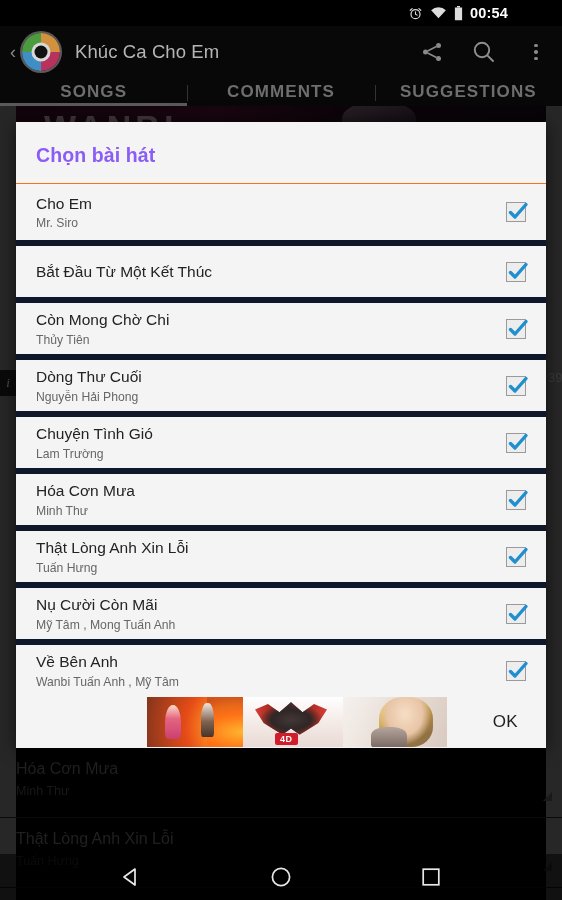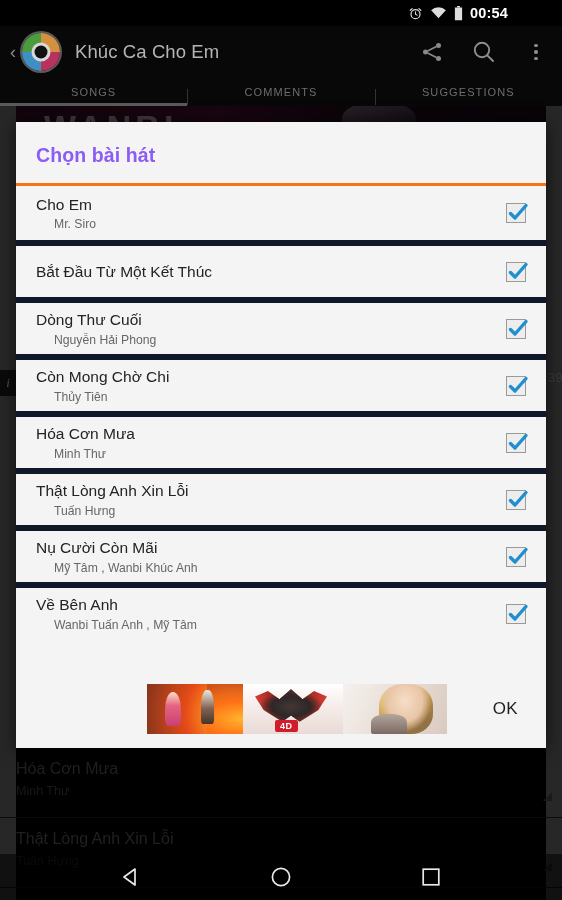--- a/index.html
+++ b/index.html
@@ -83,21 +83,21 @@
 
   
   .tabs {
     position: absolute; top: 78px; left: 0;
     width: 562px; height: 28px;
     background: #080808;
     display: flex; align-items: center;
   }
   .tab {
     flex: 1; text-align: center; position: relative;
-    color: #6e6e6e; font-size: 11px; font-weight: normal;
+    color: #6e6e6e; font-size: 17px; font-weight: bold;
     letter-spacing: 1.1px;
   }
   .tab + .tab::before {
     content: ""; position: absolute; left: 0; top: 3px;
     width: 1px; height: 16px; background: #333;
   }
   .tab-indicator {
     position: absolute; left: 0; bottom: 0;
     width: 187px; height: 3px; background: #5a5a5a;
   }
@@ -188,29 +188,29 @@
   }
   .song-list { flex: 0 0 auto; }
   .song-row {
     position: relative;
     height: 57px;
     display: flex; align-items: center;
     padding: 0 20px 0 20px;
     border-top: 6px solid #0f172a;
     background: #f4f4f4;
   }
-  .song-row:first-child { border-top: 3px solid #f97316; }
+  .song-row:first-child { border-top: 1px solid #f97316; }
   .song-text { flex: 1; min-width: 0; }
   .song-title {
     font-size: 15.5px; color: #232323; line-height: 1.25;
     white-space: nowrap; overflow: hidden; text-overflow: ellipsis;
   }
   .song-artist {
     font-size: 12.2px; color: #676767; margin-top: 3px;
-    white-space: nowrap; overflow: hidden; text-overflow: ellipsis; margin-left: 18px;
+    white-space: nowrap; overflow: hidden; text-overflow: ellipsis;
   }
   .checkbox {
     position: relative;
     width: 20px; height: 20px; flex: 0 0 20px;
     background: #ededed;
     border: 1.5px solid #9a9a9a;
     margin-left: 12px;
   }
   .checkbox svg {
     position: absolute; left: -4px; top: -6px;
@@ -414,33 +414,44 @@
           <div class="song-title">Bắt Đầu Từ Một Kết Thúc</div>
         </div>
         <div class="checkbox">
           <svg width="28" height="28" viewBox="0 0 28 28">
             <path d="M7.5 15.5 12 20 23 7.5" fill="none" stroke="#1f8fd0" stroke-width="3.4" stroke-linecap="round" stroke-linejoin="round"></path>
           </svg>
         </div>
       </div>
       <div class="song-row">
         <div class="song-text">
+          <div class="song-title">Còn Mong Chờ Chi</div>
+          <div class="song-artist">Thủy Tiên</div>
+        </div>
+        <div class="checkbox">
+          <svg width="28" height="28" viewBox="0 0 28 28">
+            <path d="M7.5 15.5 12 20 23 7.5" fill="none" stroke="#1f8fd0" stroke-width="3.4" stroke-linecap="round" stroke-linejoin="round"></path>
+          </svg>
+        </div>
+      </div>
+      <div class="song-row">
+        <div class="song-text">
           <div class="song-title">Dòng Thư Cuối</div>
           <div class="song-artist">Nguyễn Hải Phong</div>
         </div>
         <div class="checkbox">
           <svg width="28" height="28" viewBox="0 0 28 28">
             <path d="M7.5 15.5 12 20 23 7.5" fill="none" stroke="#1f8fd0" stroke-width="3.4" stroke-linecap="round" stroke-linejoin="round"></path>
           </svg>
         </div>
       </div>
       <div class="song-row">
         <div class="song-text">
-          <div class="song-title">Còn Mong Chờ Chi</div>
-          <div class="song-artist">Thủy Tiên</div>
+          <div class="song-title">Chuyện Tình Gió</div>
+          <div class="song-artist">Lam Trường</div>
         </div>
         <div class="checkbox">
           <svg width="28" height="28" viewBox="0 0 28 28">
             <path d="M7.5 15.5 12 20 23 7.5" fill="none" stroke="#1f8fd0" stroke-width="3.4" stroke-linecap="round" stroke-linejoin="round"></path>
           </svg>
         </div>
       </div>
       <div class="song-row">
         <div class="song-text">
           <div class="song-title">Hóa Cơn Mưa</div>
@@ -459,21 +470,21 @@
         </div>
         <div class="checkbox">
           <svg width="28" height="28" viewBox="0 0 28 28">
             <path d="M7.5 15.5 12 20 23 7.5" fill="none" stroke="#1f8fd0" stroke-width="3.4" stroke-linecap="round" stroke-linejoin="round"></path>
           </svg>
         </div>
       </div>
       <div class="song-row">
         <div class="song-text">
           <div class="song-title">Nụ Cười Còn Mãi</div>
-          <div class="song-artist">Mỹ Tâm , Wanbi Khúc Anh</div>
+          <div class="song-artist">Mỹ Tâm , Mong Tuấn Anh</div>
         </div>
         <div class="checkbox">
           <svg width="28" height="28" viewBox="0 0 28 28">
             <path d="M7.5 15.5 12 20 23 7.5" fill="none" stroke="#1f8fd0" stroke-width="3.4" stroke-linecap="round" stroke-linejoin="round"></path>
           </svg>
         </div>
       </div>
       <div class="song-row">
         <div class="song-text">
           <div class="song-title">Về Bên Anh</div>

